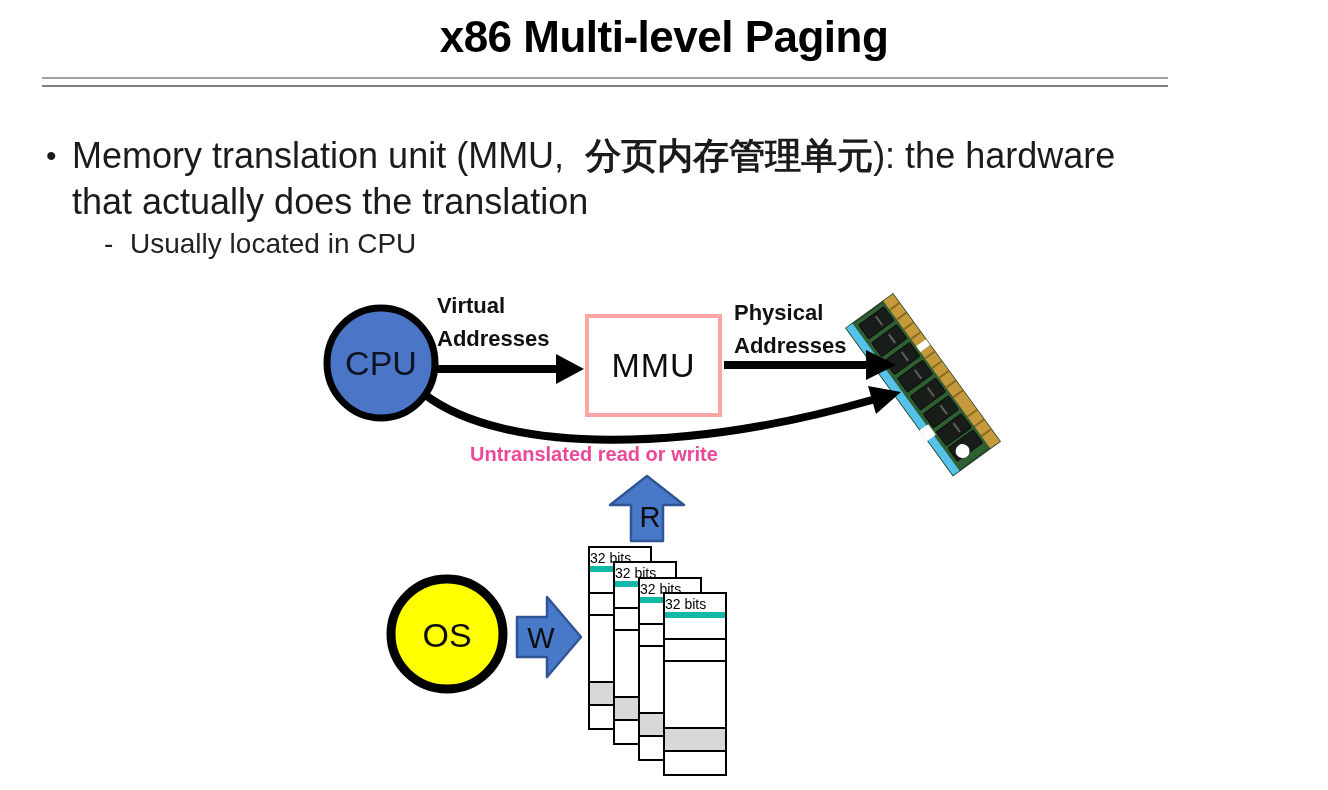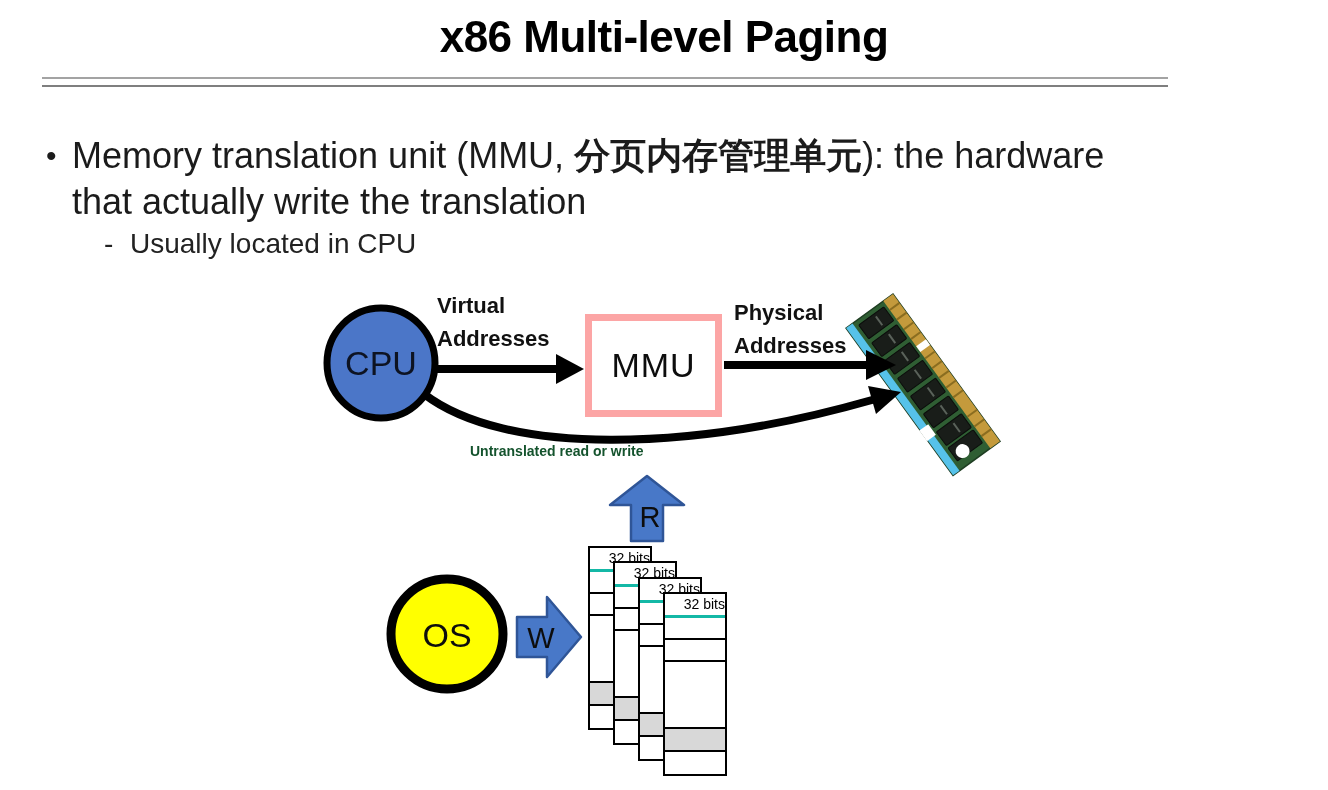--- a/index.html
+++ b/index.html
@@ -13,51 +13,51 @@
   .title{
     left:0;top:12px;width:1328px;text-align:center;
     font-size:44px;font-weight:bold;letter-spacing:-0.5px;color:#000;
   }
   .rule1{left:42px;top:77px;width:1281px;height:2px;background:#a3a3a3;}
   .rule2{left:42px;top:85px;width:1281px;height:2px;background:#7f7f7f;}
 
   
   .b-line1{left:46px;top:132px;font-size:36px;white-space:nowrap;}
   .b-marker{display:inline-block;width:26px;font-size:30px;vertical-align:2px;}
-  .b-cjk{font-weight:bold;}
+  .b-cjk{font-weight:bold;margin-left:11px;}
   .b-line2{left:72px;top:181px;font-size:36px;white-space:nowrap;}
   .b-sub{left:104px;top:228px;font-size:28px;white-space:nowrap;color:#222;}
   .b-dash{display:inline-block;width:26px;}
 
   
   .lbl{font-size:22px;font-weight:bold;line-height:33px;color:#111;}
   .virtual-lbl{left:437px;top:289px;}
   .physical-lbl{left:734px;top:296px;}
-  .untranslated-lbl{left:470px;top:443px;font-size:14px;font-weight:bold;color:#14532d;white-space:nowrap;}
+  .untranslated-lbl{left:470px;top:443px;font-size:20px;font-weight:bold;color:#ec4899;white-space:nowrap;}
 
   
   .mmu-box{
     left:585px;top:314px;width:137px;height:103px;background:#fff;
-    border:7px solid #fca5a5;box-sizing:border-box;display:flex;align-items:center;justify-content:center;
+    border:4px solid #fca5a5;box-sizing:border-box;display:flex;align-items:center;justify-content:center;
     z-index:3;
   }
   .mmu-box .mmu-text{font-size:34px;color:#0d0d0d;letter-spacing:1px;}
 
   
   .ptable{
     width:64px;height:184px;background:#fff;border:2px solid #000;box-sizing:border-box;
     display:flex;flex-direction:column;z-index:3;
   }
   .t1{left:588px;top:546px;}
   .t2{left:613px;top:561px;}
   .t3{left:638px;top:577px;}
   .t4{left:663px;top:592px;}
   .pt-header{
-    height:24px;border-bottom:3px solid #14b8a6;box-sizing:border-box;
-    font-size:14px;text-align:right;line-height:21px;color:#000;white-space:nowrap;overflow:hidden;
+    height:24px;border-bottom:6px solid #14b8a6;box-sizing:border-box;
+    font-size:14px;text-align:left;line-height:21px;color:#000;white-space:nowrap;overflow:hidden;
   }
   .pt-row{border-bottom:2px solid #000;box-sizing:border-box;background:#fff;}
   .r1{height:22px;} .r2{height:22px;} .r3{height:67px;}
   .r4{height:23px;background:#d8d8d8;}
   .r5{flex:1;border-bottom:none;}
 
   .overlay{left:0;top:0;z-index:4;pointer-events:none;}
   .ramwrap{left:843px;top:288px;z-index:2;}
   svg text{font-family:"Liberation Sans","DejaVu Sans",sans-serif;}
 </style>
@@ -66,21 +66,21 @@
 
 <div class="slide">
 
   <div class="abs title">x86 Multi-level Paging</div>
   <div class="abs rule1"></div>
   <div class="abs rule2"></div>
 
   <div class="abs b-line1">
     <span class="b-marker">•</span><span>Memory translation unit (MMU, </span><span class="b-cjk">分页内存管理单元</span><span>): the hardware</span>
   </div>
-  <div class="abs b-line2">that actually write the translation</div>
+  <div class="abs b-line2">that actually does the translation</div>
   <div class="abs b-sub">
     <span class="b-dash">-</span><span>Usually located in CPU</span>
   </div>
 
   <svg class="abs ramwrap" width="180" height="195" viewBox="0 0 180 195">
     <g transform="translate(50,6) rotate(54)">
       <rect x="0" y="0" width="182" height="58" fill="#2F5E33" stroke="#1E3D22" stroke-width="1.5"></rect>
       <rect x="0" y="0" width="182" height="12" fill="#C49A3C"></rect>
       <g fill="#8A6D20">
         <rect x="10" y="0" width="2" height="12"></rect>

